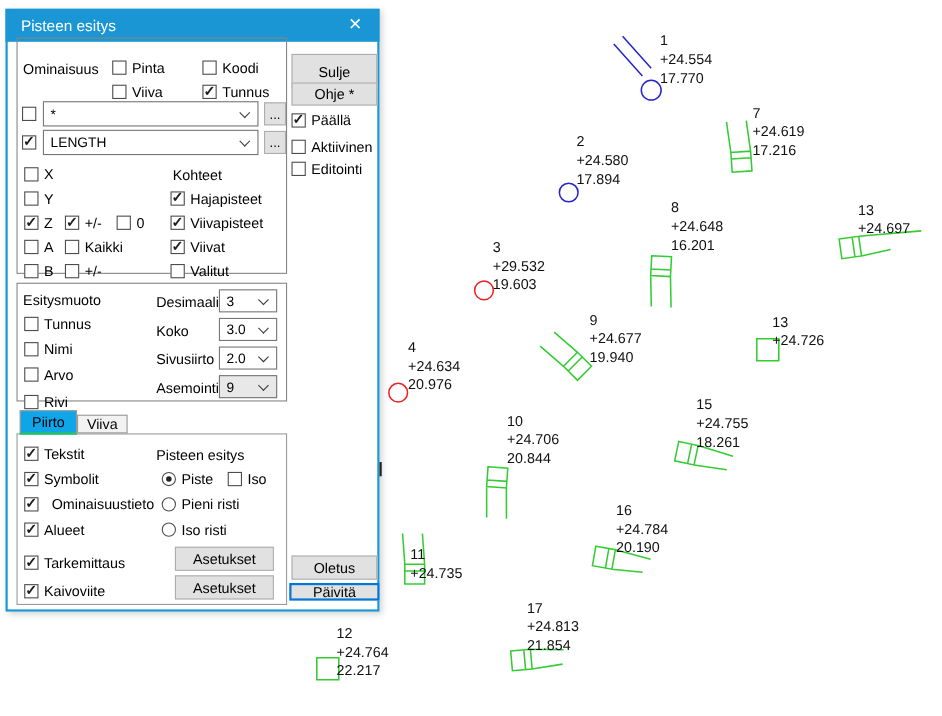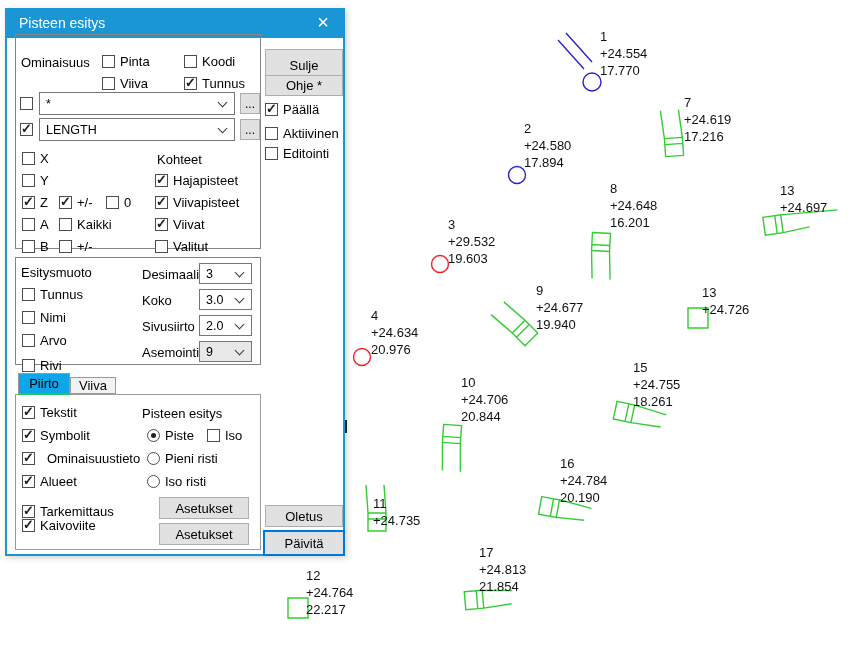--- a/index.html
+++ b/index.html
@@ -360,21 +360,21 @@
         <span>Iso risti</span>
       </label>
 
     <label class="cb checked" style="left:15px;top:494px;">
         <span class="box"></span>
         <span>Tarkemittaus</span>
       </label>
     <div class="btn" style="left:152px;top:487px;width:90px;height:22px;">
         <span>Asetukset</span>
       </div>
-    <label class="cb checked" style="left:15px;top:508px;">
+    <label class="cb checked" style="left:15px;top:520px;">
         <span class="box"></span>
         <span>Kaivoviite</span>
       </label>
     <div class="btn" style="left:152px;top:513px;width:90px;height:22px;">
         <span>Asetukset</span>
       </div>
 
     <div class="btn" style="left:258px;top:39px;width:78px;height:32px;">
         <span>Sulje</span>
       </div>
@@ -389,17 +389,17 @@
         <span class="box"></span>
         <span>Aktiivinen</span>
       </label>
     <label class="cb" style="left:258px;top:136px;">
         <span class="box"></span>
         <span>Editointi</span>
       </label>
     <div class="btn" style="left:258px;top:495px;width:78px;height:22px;">
         <span>Oletus</span>
       </div>
-    <div class="btn default" style="left:256px;top:520px;width:82px;height:26px;">
+    <div class="btn default" style="left:256px;top:520px;width:82px;height:16px;">
         <span>Päivitä</span>
       </div>
   </div>
 </div>
 
 </body></html>

